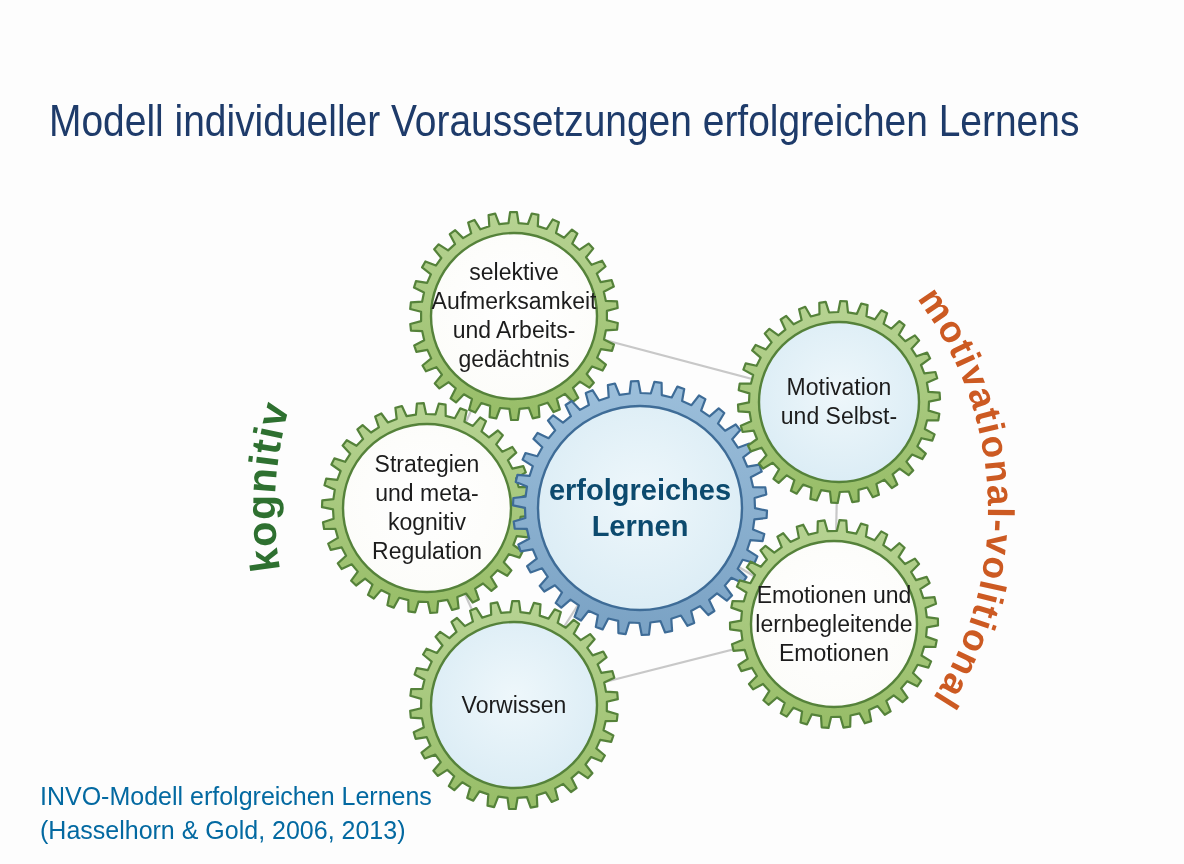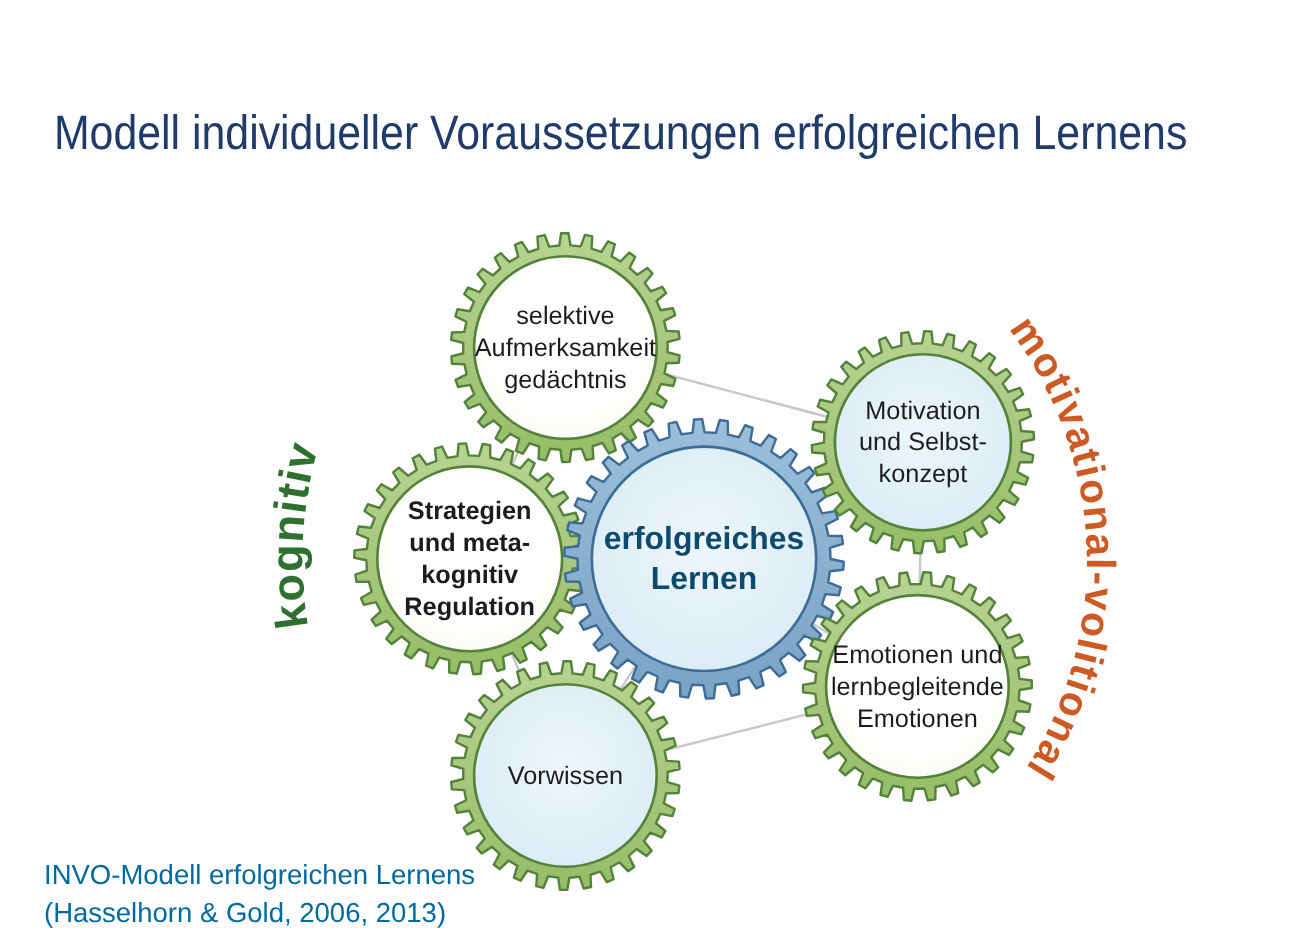--- a/index.html
+++ b/index.html
@@ -86,39 +86,39 @@
   </text>
   <text class="arc-orange">
     <textPath href="#arcRight" startOffset="16">motivational-volitional</textPath>
   </text>
 </svg>
 
 <div class="labels-layer" id="labels-layer">
     <div class="glabel" style="left: 514px; top: 316px;">
       <span>selektive</span>
       <span>Aufmerksamkeit</span>
+      <span>und Arbeits-</span>
       <span>gedächtnis</span>
     </div>
-    <div class="glabel" style="left: 427px; top: 508px; font-weight: bold;">
+    <div class="glabel" style="left: 427px; top: 508px;">
       <span>Strategien</span>
       <span>und meta-</span>
       <span>kognitiv</span>
       <span>Regulation</span>
     </div>
     <div class="glabel emphasis" style="left: 640px; top: 508px;">
       <span>erfolgreiches</span>
       <span>Lernen</span>
     </div>
     <div class="glabel" style="left: 514px; top: 705px;">
       <span>Vorwissen</span>
     </div>
     <div class="glabel" style="left: 839px; top: 402px;">
       <span>Motivation</span>
       <span>und Selbst-</span>
-      <span>konzept</span>
     </div>
     <div class="glabel" style="left: 834px; top: 624px;">
       <span>Emotionen und</span>
       <span>lernbegleitende</span>
       <span>Emotionen</span>
     </div>
   </div>
 
 <div class="title">Modell individueller Voraussetzungen erfolgreichen Lernens</div>
 

